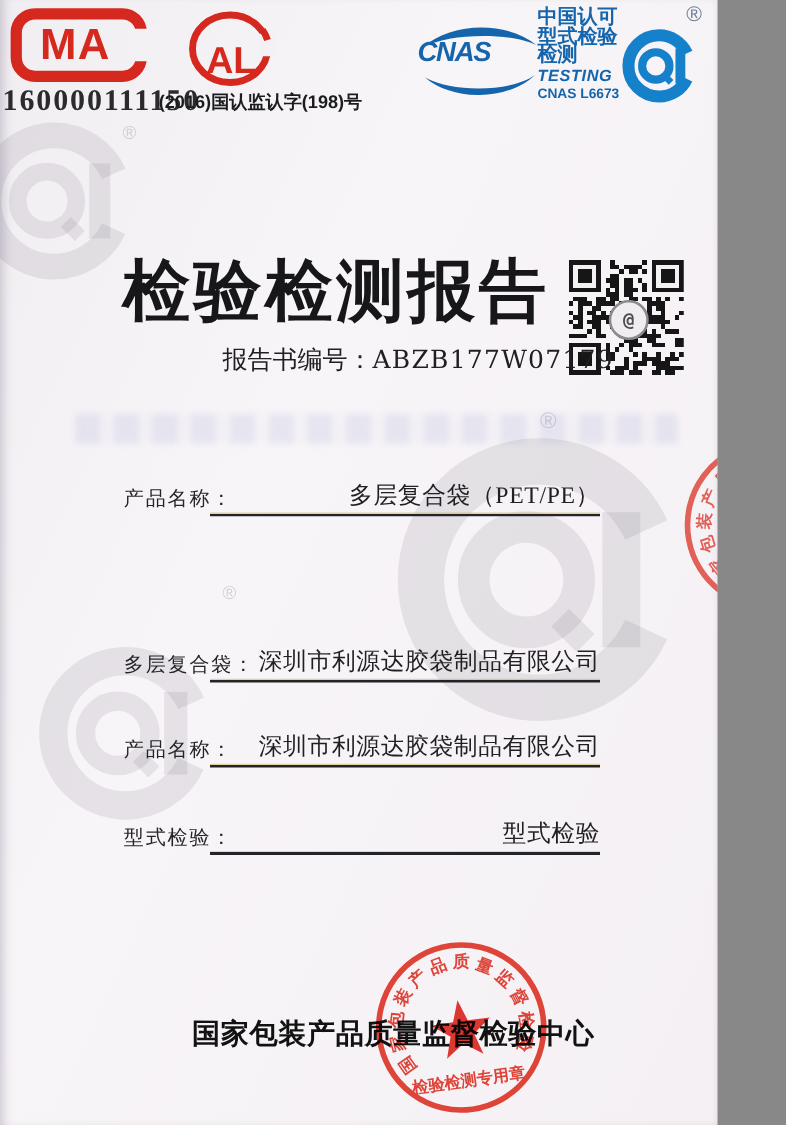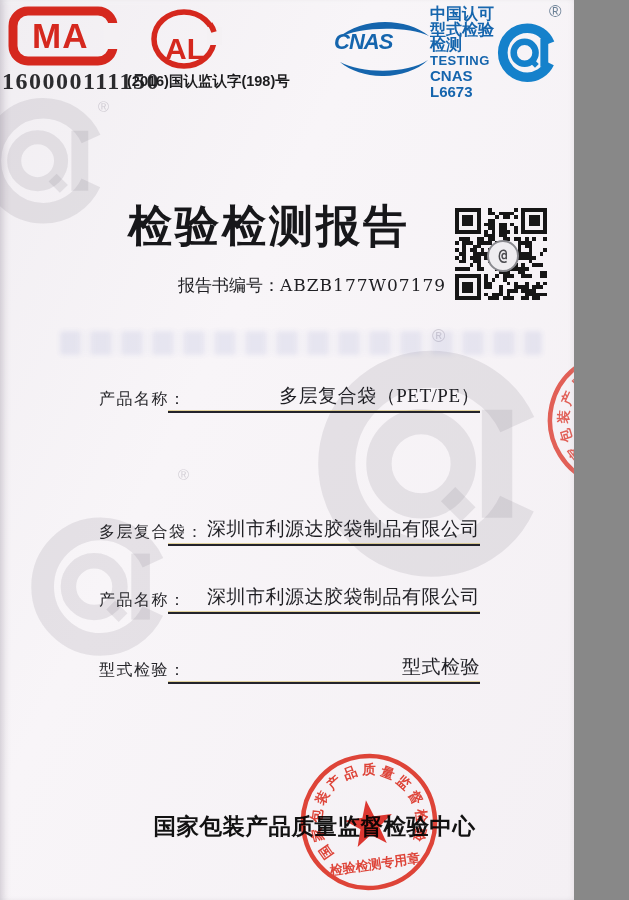--- a/index.html
+++ b/index.html
@@ -28,34 +28,34 @@
   .al-letters{position:absolute; left:17px; top:9px; font-family:Liberation Sans, sans-serif;
     font-weight:bold; font-size:30px; color:var(--logo_red);margin-top:15px;}
   .ilac-band{position:absolute; left:0; top:34px; width:88px; height:17px; background:var(--paper);
     display:flex; align-items:center; justify-content:center;}
   .ilac-band span{font-size:15px; font-weight:bold; color:#2a6cb4; font-family:"Liberation Sans",sans-serif; letter-spacing:.5px;}
   .cnas-word{position:absolute; left:2px; top:9px; font-family:"Liberation Sans",sans-serif;
     font-weight:bold; font-style:italic; font-size:22px; color:var(--cnas_blue); letter-spacing:-1px;}
   .cnas-text{left:430px; top:6px; width:80px; line-height:15.5px; color:var(--cnas_blue);
     font-family:"Liberation Sans",sans-serif; font-weight:bold;}
   .cnas-text .cn{font-size:16px;}
-  .cnas-text .en1{font-size:13px; letter-spacing:.5px;}
-  .cnas-text .en2{font-size:15px;}
+  .cnas-text .en1{font-size:13px; letter-spacing:.5px;font-style:italic;}
+  .cnas-text .en2{font-size:11px;}
   .rmark{font-family:"Liberation Sans",sans-serif; color:#6a7f95; font-size:17px;}
   
   .wm{color:rgba(128,122,138,.16);}
   .wm-r{color:rgba(128,122,138,.30); font-size:15px; font-family:"Liberation Sans",sans-serif; position:absolute;}
   
-  .title{left:88px; top:197px; width:362px; text-align:center; font-size:44px; font-weight:bold;
+  .title{left:88px; top:197px; width:362px; text-align:center; font-size:54px; font-weight:bold;
     letter-spacing:3px; color:var(--ink); font-family:Liberation Mono, monospace;}
   .qr{left:455px; top:208px; width:92px; height:92px;}
   .qr-center{position:absolute; left:32px; top:32px; width:28px; height:28px; border-radius:50%;
     background:#efedf0; border:2px solid #8a8a8f; display:flex; align-items:center; justify-content:center;
     font-family:"DejaVu Sans Mono",monospace; font-size:15px; font-weight:bold; color:#4c4c50;}
-  .report-no{left:178px; top:274px; font-size:17px; color:#202024;}
+  .report-no{left:178px; top:274px; font-size:20px; color:#202024;}
   .report-no .val{font-family:"DejaVu Serif",serif; letter-spacing:1px;}
   .ghost-band{left:60px; top:331px; width:482px; height:24px; border-radius:3px;
     background:repeating-linear-gradient(90deg, rgba(100,115,185,.15) 0 20px, rgba(100,115,185,.03) 20px 31px);
     filter:blur(2.5px); opacity:.8;}
   
   .field{position:absolute; left:62px; width:420px; height:30px;}
   .f-label{position:absolute; left:0; bottom:3px; font-size:16px; letter-spacing:1.5px; color:#26262a;margin-left:37px;}
   .f-line{position:absolute; left:106px; bottom:0; width:312px; height:3px;
     background:linear-gradient(rgba(205,180,80,.55) 0 1px, var(--line_dark) 1px 100%);}
   .f-value{position:absolute; left:106px; bottom:4px; width:312px; text-align:right;

